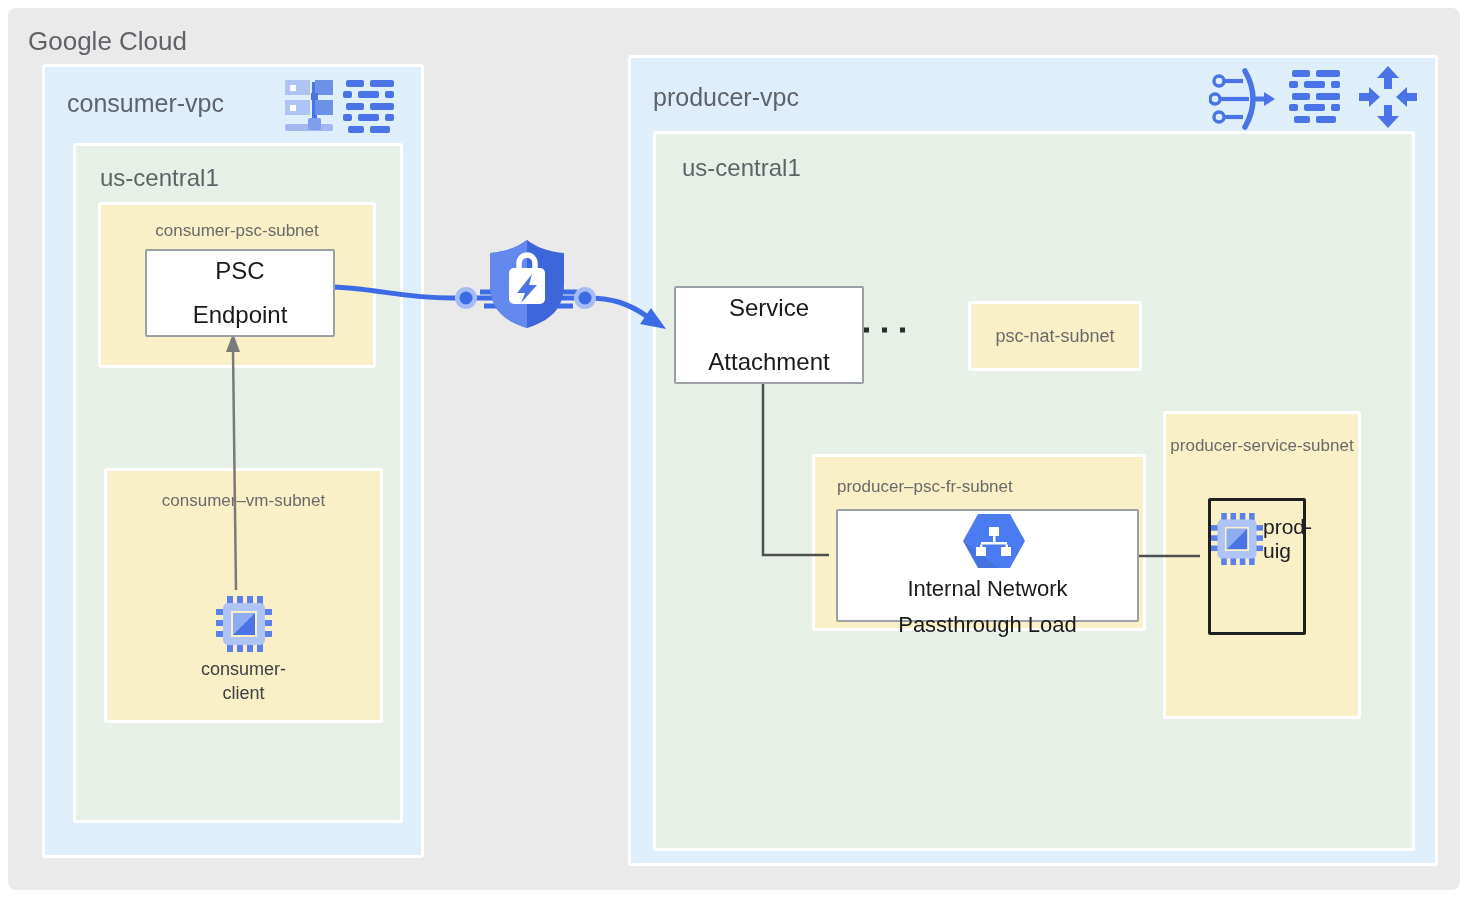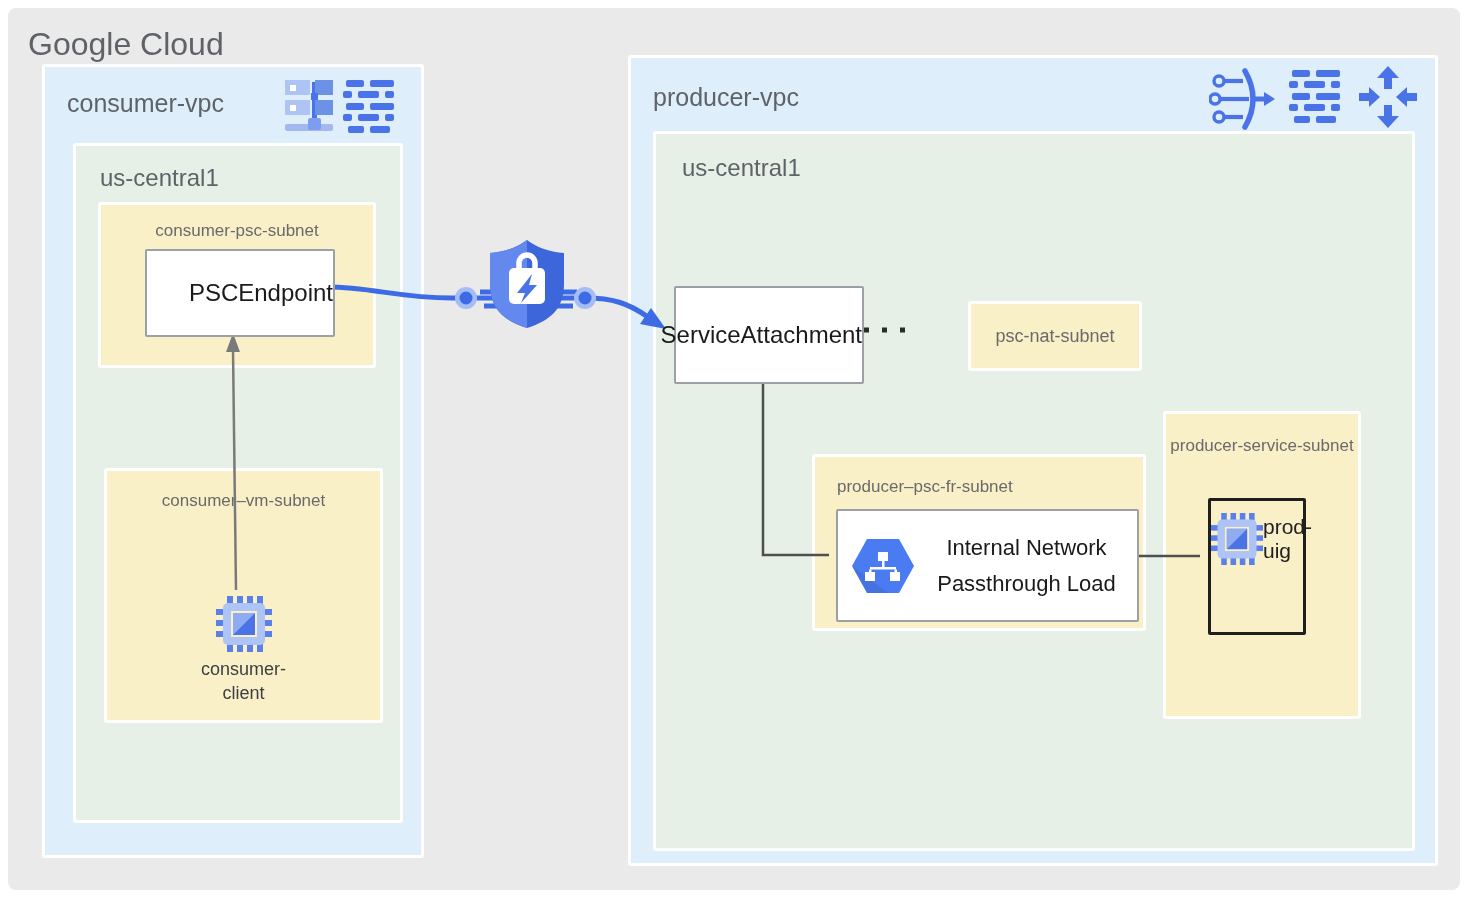--- a/index.html
+++ b/index.html
@@ -2,36 +2,36 @@
 <html><head>
 <meta charset="utf-8">
 <style>
   html,body{margin:0;padding:0;background:#fff;}
   .canvas{
     position:relative;width:1468px;height:897px;background:#fff;overflow:hidden;
     font-family:"Liberation Sans",sans-serif;
   }
   .abs{position:absolute;}
   .gcp-frame{left:8px;top:8px;width:1452px;height:882px;background:#EAEAEA;border-radius:8px;}
-  .gcp-title{left:28px;top:26px;font-size:32px;color:#5F6368;}
+  .gcp-title{left:28px;top:26px;font-size:26px;color:#5F6368;}
   .vpc{background:#DEEFFB;border:3px solid #fff;border-radius:3px;box-sizing:border-box;}
   .vpc-consumer{left:42px;top:64px;width:382px;height:794px;}
   .vpc-producer{left:628px;top:55px;width:810px;height:811px;}
   .vpc-label{font-size:25px;color:#5F6368;}
   .region{background:#E7F0E7;border:3px solid #fff;border-radius:3px;box-sizing:border-box;}
   .region-label{font-size:24px;color:#5F6368;}
   .subnet{background:#FAF0C8;border:3px solid #fff;border-radius:3px;box-sizing:border-box;}
   .subnet-label{font-size:17px;color:#6A6A6A;}
   .center-txt{text-align:center;}
   .node{
     background:#fff;border:2px solid #9AA0A6;border-radius:2px;box-sizing:border-box;
-    z-index:10;color:#1A1A1A;display:flex;align-items:center;justify-content:flex-end;
+    z-index:10;color:#1A1A1A;display:flex;flex-direction:column;align-items:center;justify-content:space-between;
   }
   .node-line{font-size:24px;line-height:40px;}
-  .lb-node{flex-direction:row;justify-content:flex-start;}
+  .lb-node{flex-direction:column;justify-content:flex-start;}
   .lb-text{flex:1;text-align:center;}
   .lb-line{font-size:22px;line-height:36px;}
   .uig-box{
     border:3px solid #1F1F1F;border-radius:2px;box-sizing:border-box;background:transparent;
     z-index:10;display:flex;flex-direction:row;align-items:flex-start;
   }
   .uig-label{font-size:21px;color:#202124;margin-top:14px;}
   .client-label{font-size:18px;line-height:24px;color:#3C4043;text-align:center;}
   .icon{z-index:10;}
   svg{display:block;}

